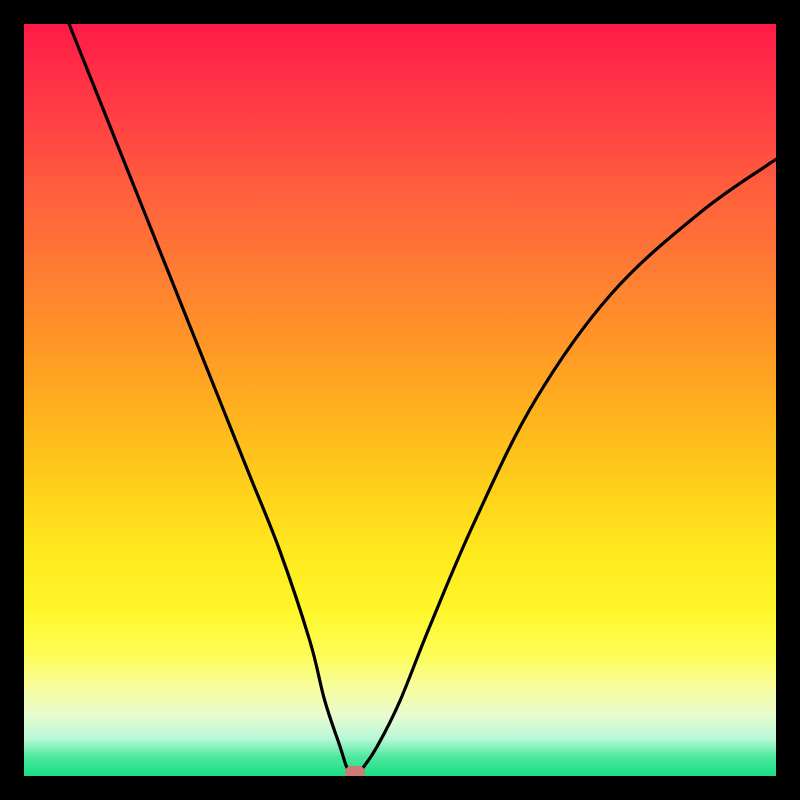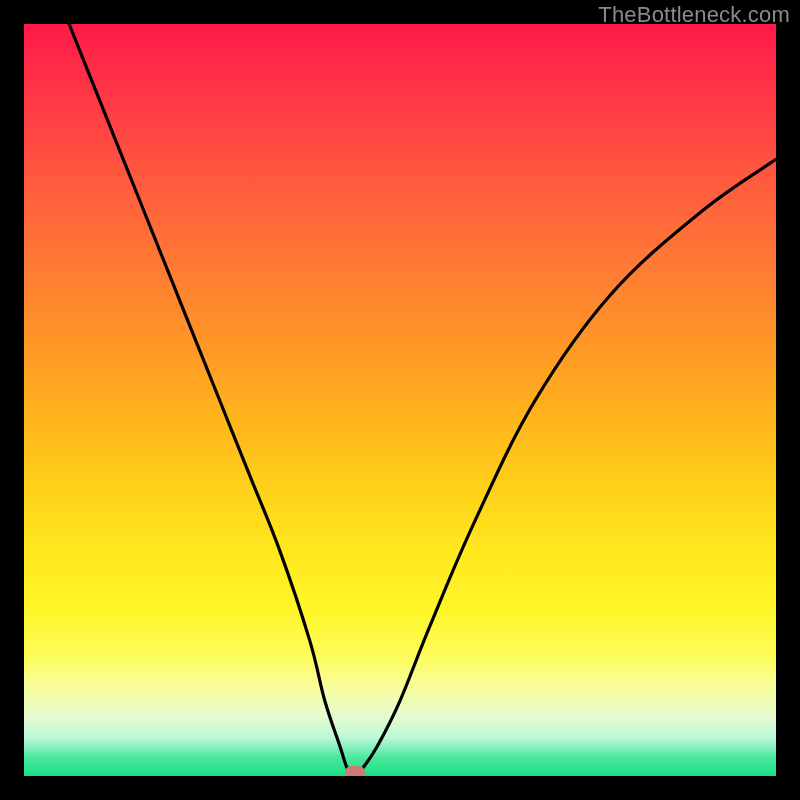--- a/index.html
+++ b/index.html
@@ -81,14 +81,13 @@
   <div class="plot-area">
     <div class="gradient"></div>
 
     <svg id="curve" class="curve-svg" viewBox="0 0 752 752" preserveAspectRatio="none">
       <path id="curve-path" d="M 45.12 0.00 C 50.53 13.54, 64.37 48.13, 75.20 75.20 C 86.03 102.27, 94.45 123.33, 105.28 150.40 C 116.11 177.47, 124.53 198.53, 135.36 225.60 C 146.19 252.67, 154.61 273.73, 165.44 300.80 C 176.27 327.87, 184.69 348.93, 195.52 376.00 C 206.35 403.07, 214.77 424.13, 225.60 451.20 C 236.43 478.27, 244.85 496.62, 255.68 526.40 C 266.51 556.18, 277.64 589.57, 285.76 616.64 C 293.88 643.71, 295.39 657.85, 300.80 676.80 C 306.21 695.75, 311.78 709.74, 315.84 721.92 C 319.90 734.10, 320.65 739.07, 323.36 744.48 C 326.07 749.89, 328.17 752.00, 330.88 752.00 C 333.59 752.00, 334.34 749.89, 338.40 744.48 C 342.46 739.07, 346.67 734.10, 353.44 721.92 C 360.21 709.74, 366.52 698.46, 376.00 676.80 C 385.48 655.14, 392.54 634.09, 406.08 601.60 C 419.62 569.11, 432.25 536.93, 451.20 496.32 C 470.15 455.71, 487.00 416.61, 511.36 376.00 C 535.72 335.39, 556.78 304.56, 586.56 270.72 C 616.34 236.88, 647.02 212.36, 676.80 188.00 C 706.58 163.64, 738.46 144.84, 752.00 135.36" fill="none" stroke="#000000" stroke-width="3.2" stroke-linecap="round" stroke-linejoin="round"></path>
     </svg>
 
     <div id="minmark" class="minmark" style="left: 330.88px; top: 748px; background: rgb(207, 122, 116);"></div>
   </div>
 
-  <div class="watermark">TheBottleneck.com</div>
 </div>
 
 </body></html>

